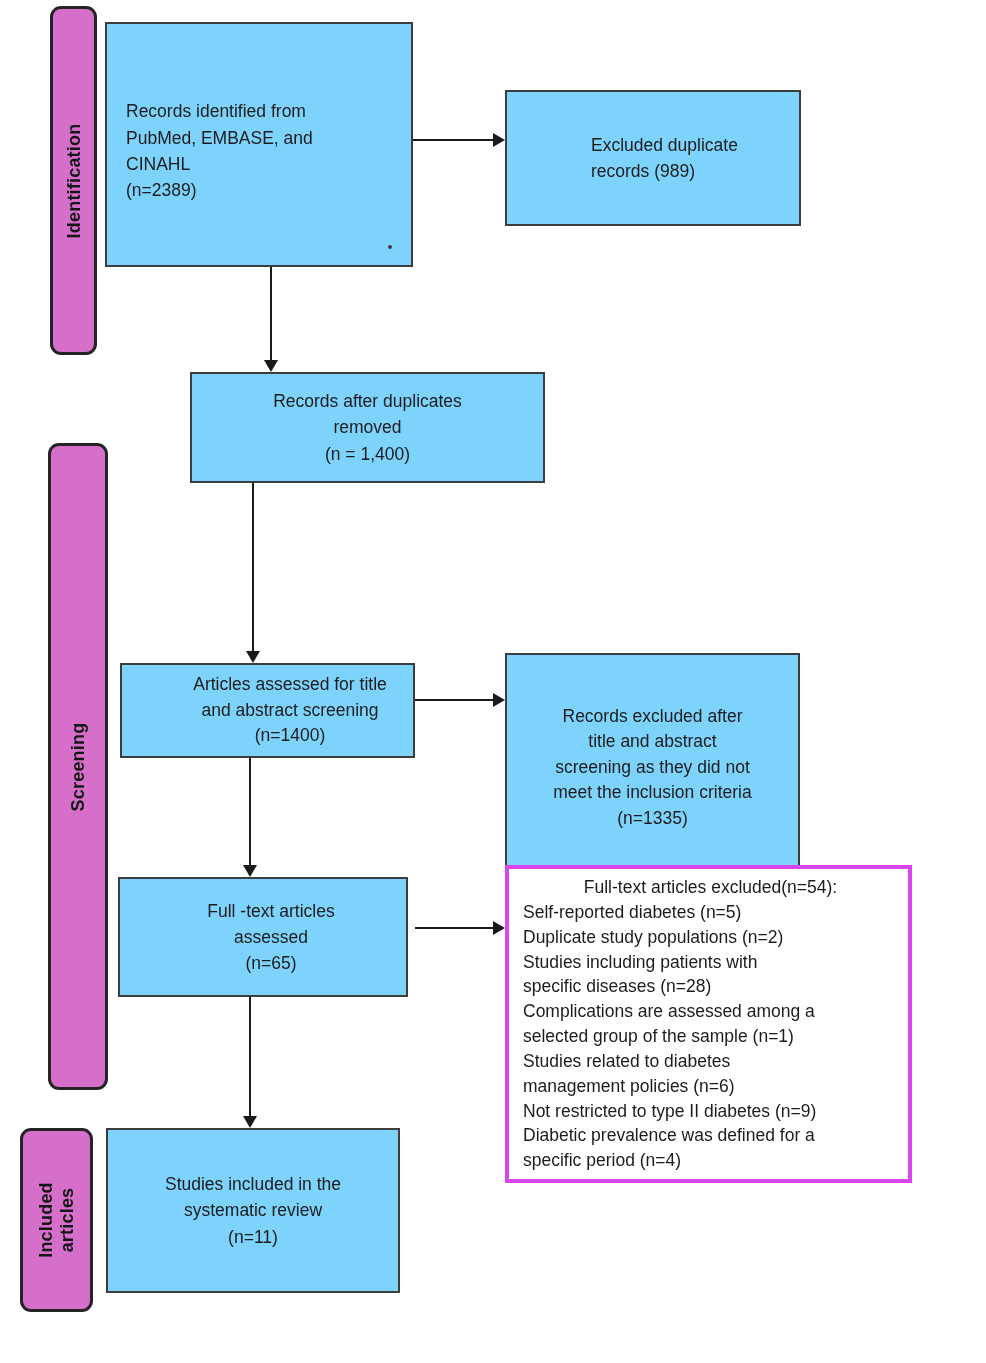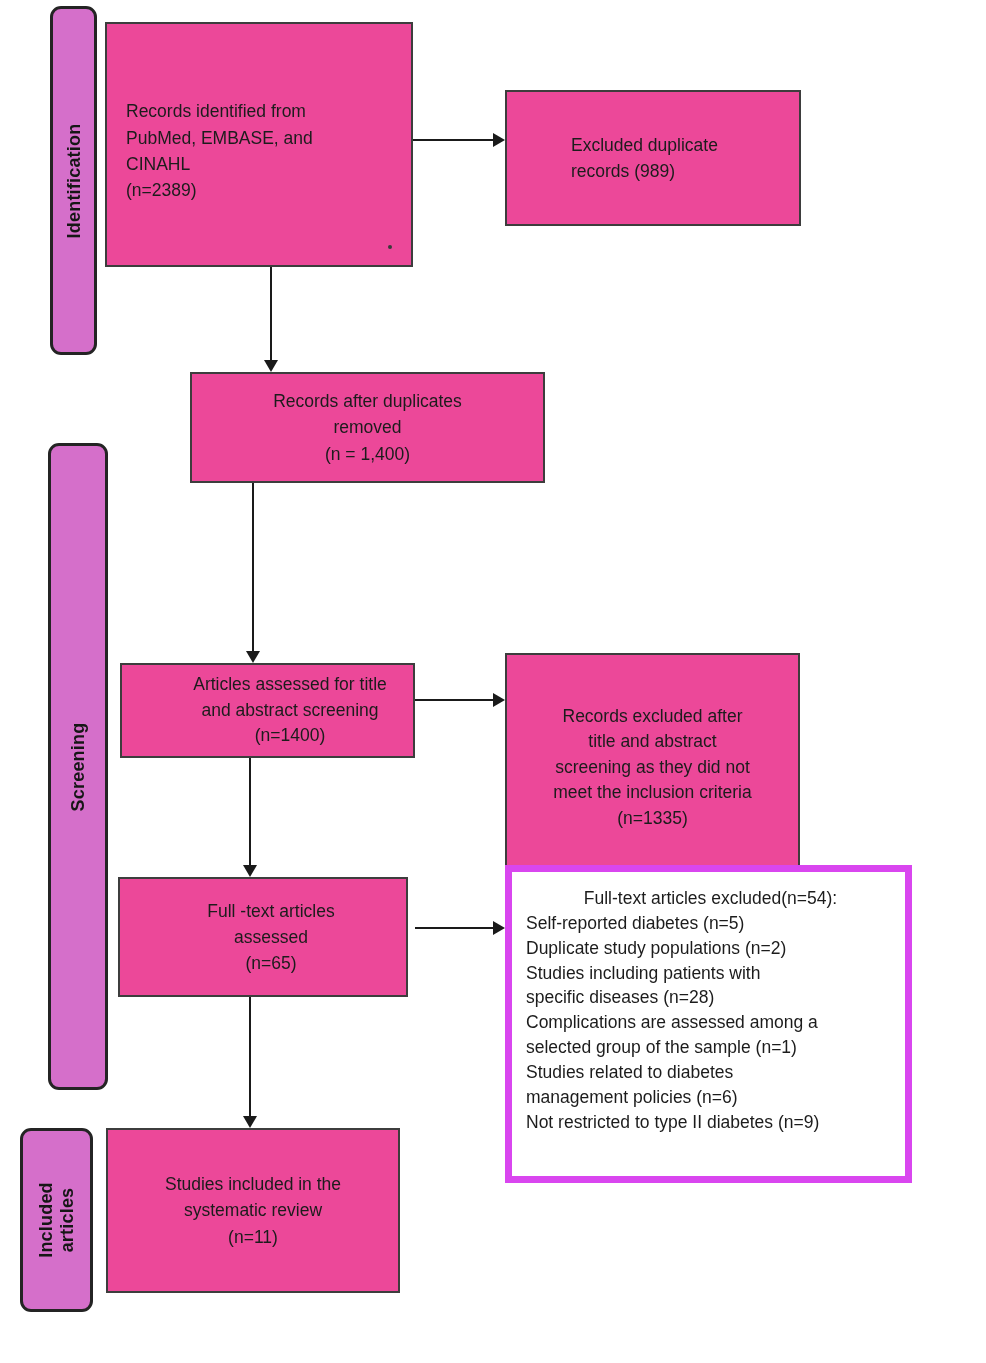--- a/index.html
+++ b/index.html
@@ -34,21 +34,21 @@
     font-size: 18px;
     line-height: 1.15;
     color: #161616;
     white-space: pre-line;
     text-align: center;
     letter-spacing: 0.2px;
   }
   
   .flow-box {
     position: absolute;
-    background: #ec4899;
+    background: #7dd3fc;
     border: 2px solid #3d3d3d;
     box-sizing: border-box;
     font-size: 17.5px;
     line-height: 1.5;
     white-space: pre-line;
   }
   .flow-box.center {
     display: flex;
     align-items: center;
     justify-content: center;
@@ -56,30 +56,30 @@
   }
   .flow-box.top-left {
     padding: 48px 16px 0 19px;
     text-align: left;
   }
   .flow-box.mid-left {
     display: flex;
     align-items: center;
   }
   .flow-box.mid-left .inner {
-    padding-left: 64px;
+    padding-left: 84px;
     text-align: left;
   }
   
   #fulltext-excluded-box {
     position: absolute;
     background: #ffffff;
-    border: 7px solid #d946ef;
+    border: 4px solid #d946ef;
     box-sizing: border-box;
-    padding: 14px 10px 6px 14px;
+    padding: 6px 10px 6px 14px;
     font-size: 17.5px;
     line-height: 1.42;
   }
   #fulltext-excluded-box .list-title {
     text-align: center;
     white-space: pre-line;
   }
   #fulltext-excluded-box .list-item {
     text-align: left;
     white-space: pre-line;
@@ -174,20 +174,22 @@
     <div class="list-title">Full-text articles excluded(n=54):</div>
     <div class="list-item">Self-reported diabetes (n=5)</div>
     <div class="list-item">Duplicate study populations (n=2)</div>
     <div class="list-item">Studies including patients with
 specific diseases (n=28)</div>
     <div class="list-item">Complications are assessed among a
 selected group of the sample (n=1)</div>
     <div class="list-item">Studies related to diabetes
 management policies (n=6)</div>
     <div class="list-item">Not restricted to type II diabetes (n=9)</div>
+    <div class="list-item">Diabetic prevalence was defined for a
+specific period (n=4)</div>
   </div>
 
   <div class="flow-box center" style="left:106px; top:1128px; width:294px; height:165px;">
     <span>Studies included in the
 systematic review
 (n=11)</span>
   </div>
 
   <div class="line" style="left:270px; top:267px; width:2px; height:95px;"></div>
   <div class="arrowhead-down" style="left:264px; top:360px;"></div>

